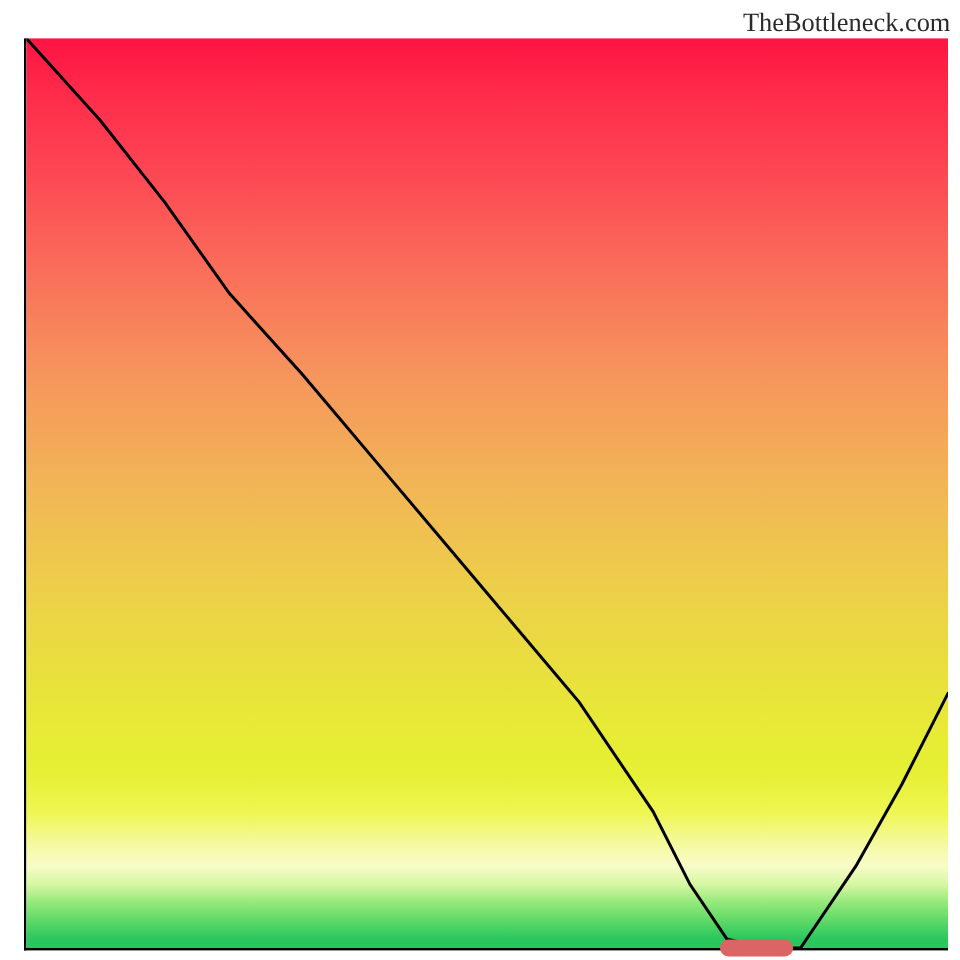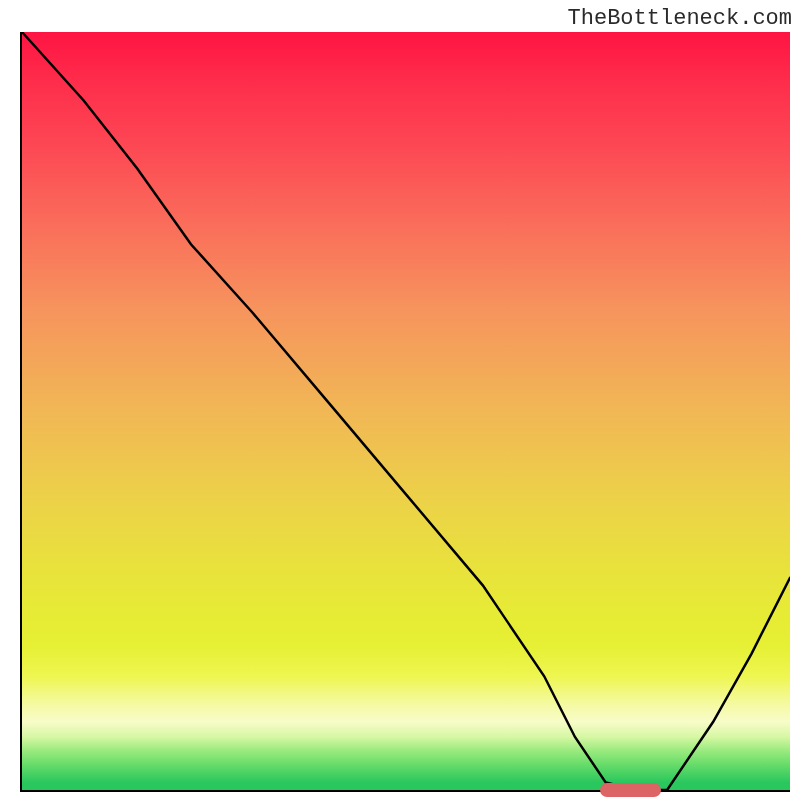--- a/index.html
+++ b/index.html
@@ -9,21 +9,21 @@
     background: #ffffff;
     position: relative;
     font-family: Arial, sans-serif;
   }
   .watermark {
     position: absolute;
     top: 6px;
     right: 8px;
     font-size: 22px;
     color: #2a2a2a;
-    font-family: Liberation Mono, monospace;
+    font-family: Liberation Serif, serif;
     z-index: 10;
   }
   .plot-area {
     position: absolute;
     left: 20px;
     top: 32px;
     width: 770px;
     height: 760px;
     border-left: 2px solid #000;
     border-bottom: 2px solid #000;

